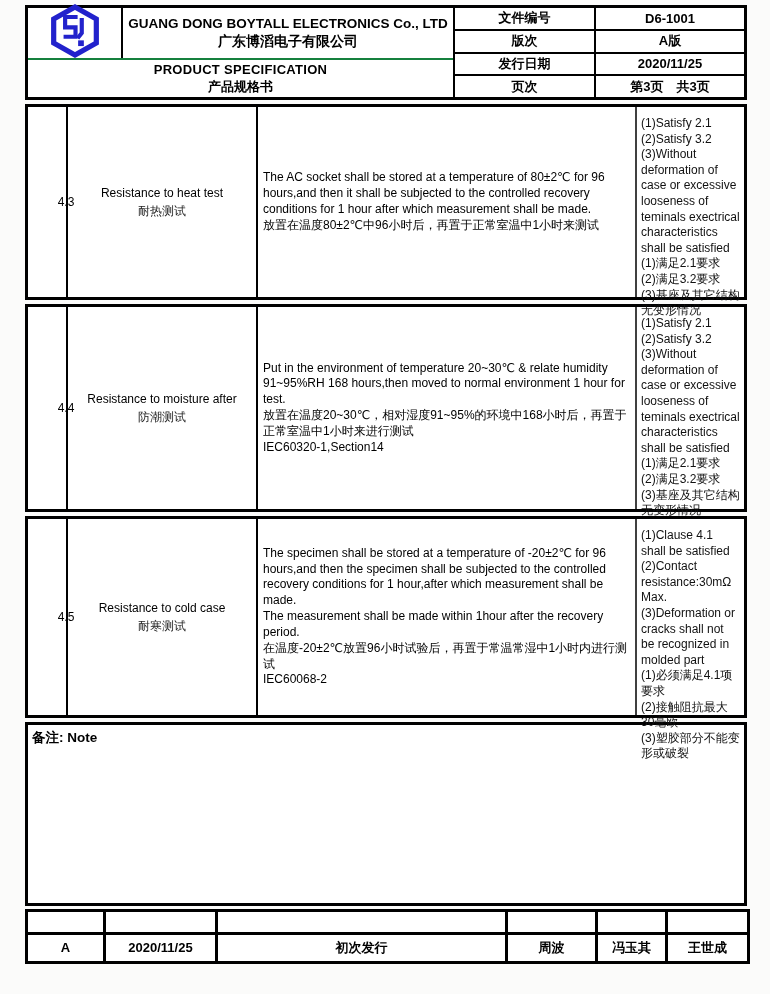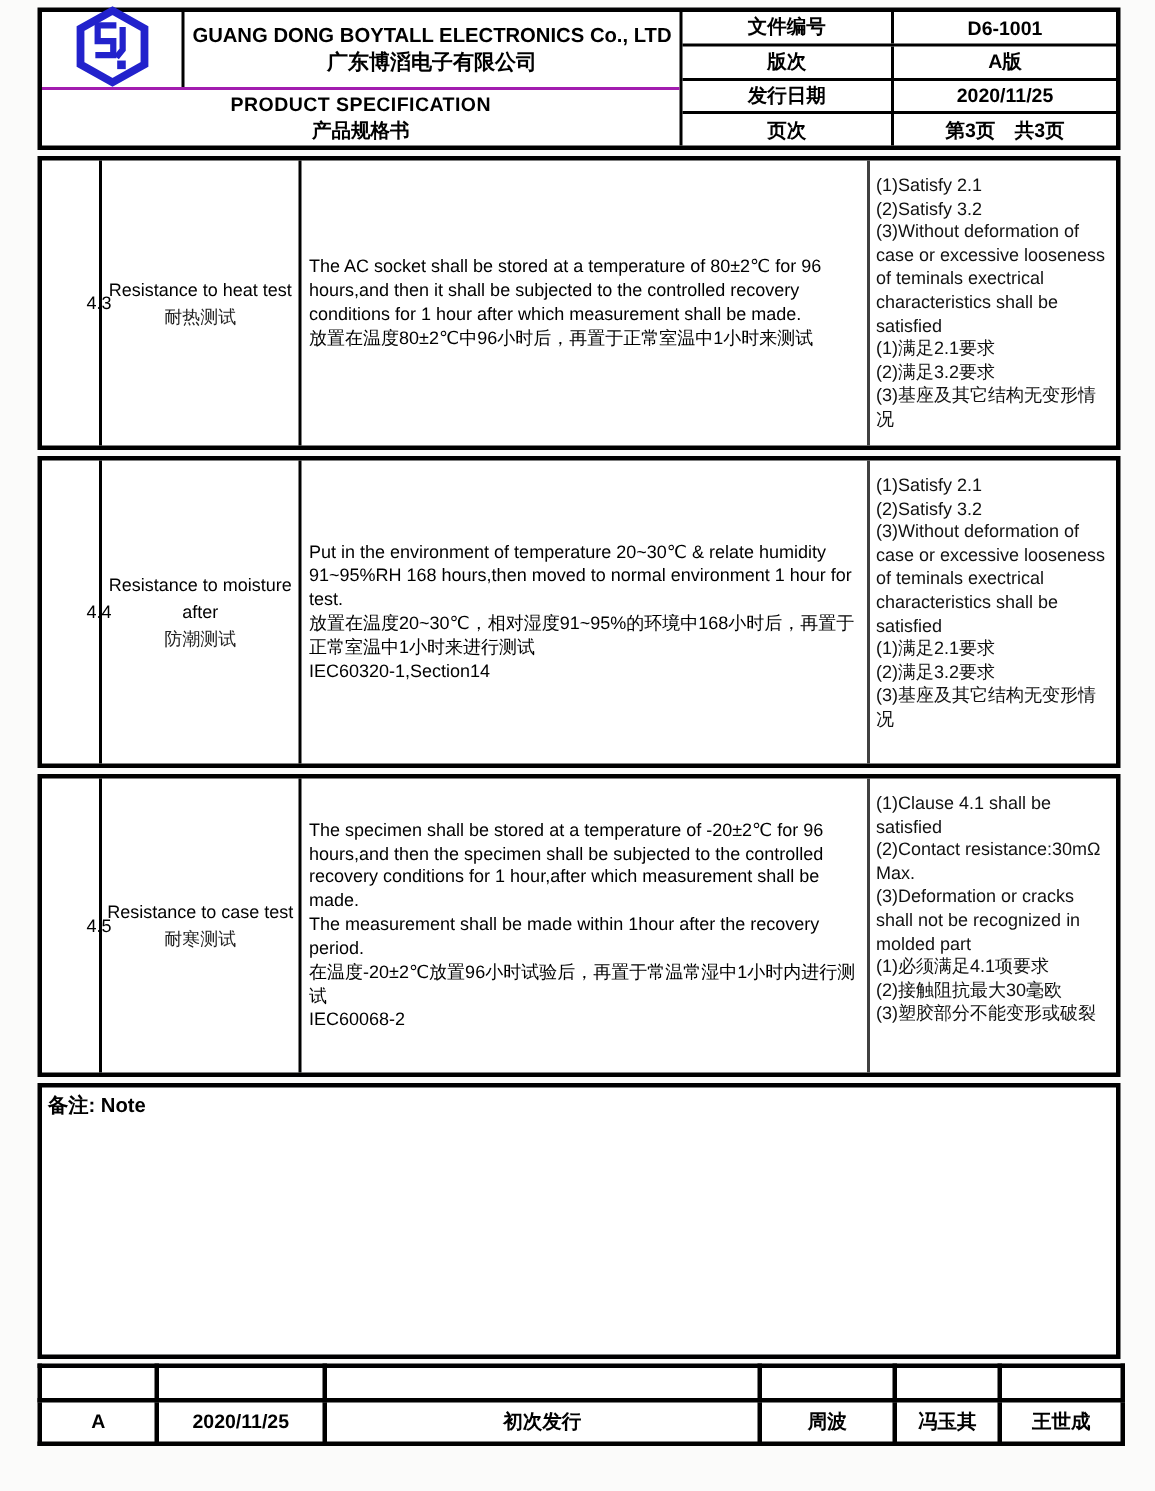--- a/index.html
+++ b/index.html
@@ -8,38 +8,38 @@
     font-family:"Liberation Sans","DejaVu Sans",sans-serif;
     color:#000;-webkit-font-smoothing:antialiased;
   }
   .sheet{position:absolute;left:25px;top:5px;width:722px;}
   .blk{border:3px solid #000;background:#fff;box-sizing:border-box;}
   .preline{white-space:pre-line;}
 
   
   .header{display:flex;height:95px;margin-bottom:4px;}
   .hdr-left{width:427px;display:flex;flex-direction:column;border-right:2px solid #000;box-sizing:border-box;}
-  .hdr-left-top{height:52px;display:flex;border-bottom:2px solid #a21caf;box-sizing:border-box;}
+  .hdr-left-top{height:52px;display:flex;border-bottom:2px solid #15803d;box-sizing:border-box;}
   .logo-cell{width:95px;border-right:2px solid #000;box-sizing:border-box;display:flex;align-items:center;justify-content:center;}
   .company-cell{flex:1;display:flex;flex-direction:column;align-items:center;justify-content:center;line-height:1.25;}
   .company-en{font-size:13.5px;font-weight:bold;}
   .company-cn{font-size:14px;font-weight:bold;}
   .hdr-left-bottom{flex:1;display:flex;flex-direction:column;align-items:center;justify-content:center;line-height:1.3;}
   .doc-title-en{font-size:13px;font-weight:bold;letter-spacing:.3px;text-align:right;}
   .doc-title-cn{font-size:13px;font-weight:bold;}
   .hdr-right{flex:1;display:flex;flex-direction:column;}
   .hdr-row{flex:1;display:flex;border-bottom:2px solid #000;box-sizing:border-box;}
   .hdr-row:last-child{border-bottom:none;}
   .hdr-label{width:141px;border-right:2px solid #000;box-sizing:border-box;display:flex;align-items:center;justify-content:center;font-size:13px;font-weight:bold;}
   .hdr-value{flex:1;display:flex;align-items:center;justify-content:center;font-size:13px;font-weight:bold;}
 
   
   .test-row{display:flex;margin-bottom:4px;}
   .c-no{width:30px;border-right:2px solid #000;box-sizing:border-box;display:flex;align-items:center;justify-content:center;font-size:12px;padding-left:38px;}
-  .c-name{width:133px;border-right:2px solid #000;box-sizing:border-box;display:flex;flex-direction:column;align-items:center;justify-content:center;text-align:center;font-size:12px;line-height:1.5;}
+  .c-name{width:190px;border-right:2px solid #000;box-sizing:border-box;display:flex;flex-direction:column;align-items:center;justify-content:center;text-align:center;font-size:12px;line-height:1.5;}
   .c-name .cn{color:#222;}
   .c-desc{width:379px;border-right:2px solid #404040;box-sizing:border-box;display:flex;align-items:center;padding:0 5px;font-size:12px;line-height:1.32;}
   .c-crit{flex:1;padding:9px 4px 0 4px;font-size:12px;line-height:1.3;color:#111;}
   .h-43{height:196px;}
   .h-44{height:208px;}
   .h-45{height:202px;}
 
   
   .note{height:184px;margin-bottom:3px;padding:3px 4px;}
   .note-label{font-size:13.5px;font-weight:bold;}
@@ -135,21 +135,21 @@
 (2)Satisfy 3.2
 (3)Without deformation of case or excessive looseness of teminals exectrical characteristics shall be satisfied
 (1)满足2.1要求
 (2)满足3.2要求
 (3)基座及其它结构无变形情况</div>
   </div>
 
   <div class="blk test-row h-45">
     <div class="c-no">4.5</div>
     <div class="c-name">
-      <div class="en">Resistance to case test</div>
+      <div class="en">Resistance to cold case</div>
       <div class="cn">耐寒测试</div>
     </div>
     <div class="c-desc">
       <div class="preline">The specimen shall be stored at a temperature of -20±2℃ for 96 hours,and then the specimen shall be subjected to the controlled recovery conditions for 1 hour,after which measurement shall be made.
 The measurement shall be made within 1hour after the recovery period.
 在温度-20±2℃放置96小时试验后，再置于常温常湿中1小时内进行测试
 IEC60068-2</div>
     </div>
     <div class="c-crit preline">(1)Clause 4.1 shall be satisfied
 (2)Contact resistance:30mΩ Max.

